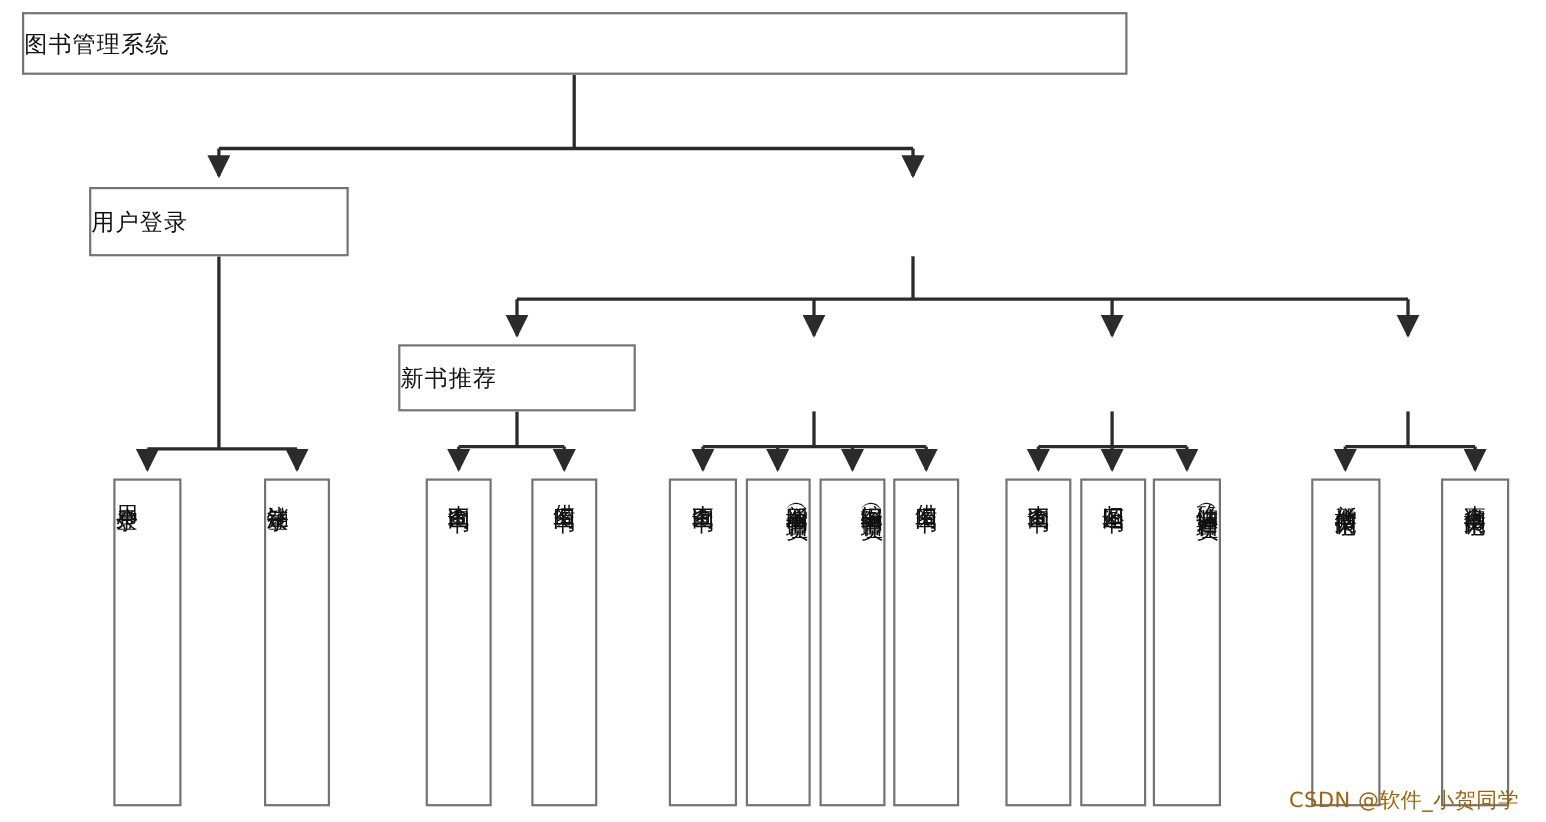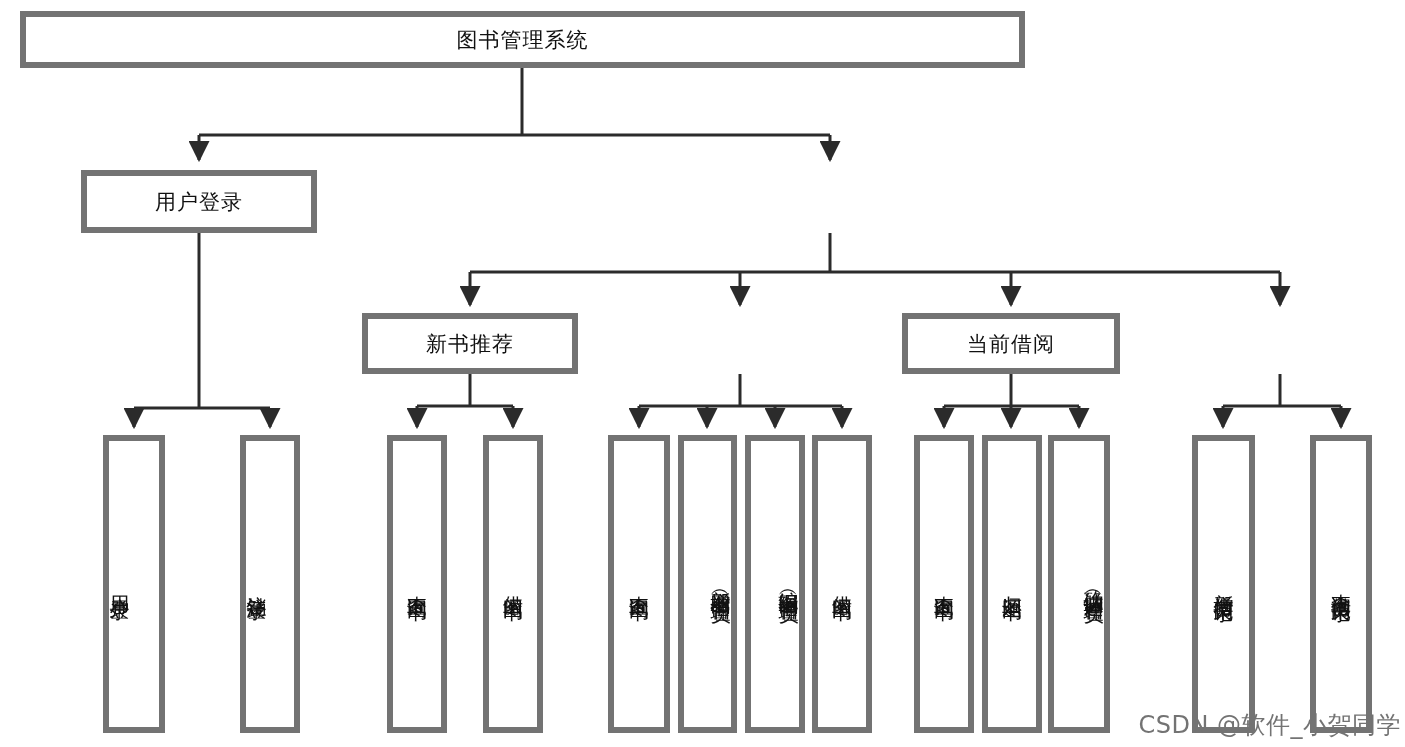--- a/index.html
+++ b/index.html
@@ -21,25 +21,25 @@
     position: absolute;
     left: 0;
     top: 0;
     width: 1405px;
     height: 747px;
     pointer-events: none;
   }
   .node {
     position: absolute;
     box-sizing: border-box;
-    border: 6px solid #737373;
+    border: 2px solid #737373;
     background: #ffffff;
     display: flex;
     align-items: center;
-    justify-content: center;
+    justify-content: flex-start;
     color: #111111;
   }
   .node.h {
     font-size: 21px;
     letter-spacing: 1px;
   }
   .node.leaf {
     font-size: 20px;
     writing-mode: vertical-rl;
     text-orientation: upright;
@@ -53,24 +53,24 @@
     white-space: nowrap;
   }
   .node.leaf.align-end {
     align-items: flex-end;
   }
   .node.leaf.align-start {
     align-items: flex-start;
   }
   #watermark {
     position: absolute;
-    right: 4px;
+    right: 24px;
     bottom: 6px;
-    font-size: 24px;
-    color: #737373;
+    font-size: 19px;
+    color: #a16207;
     white-space: nowrap;
     letter-spacing: 0.5px;
   }
 </style>
 </head>
 <body>
 
 <div id="canvas">
 
   <svg class="edges" viewBox="0 0 1405 747">
@@ -127,23 +127,20 @@
     <span>图书管理系统</span>
   </div>
 
   <div class="node h" style="left:81px; top:170px; width:236px; height:63px;">
     <span>用户登录</span>
   </div>
 
   <div class="node h" style="left:362px; top:313px; width:216px; height:61px;">
     <span>新书推荐</span>
   </div>
-  <div class="node h" style="left:902px; top:313px; width:218px; height:61px;">
-    <span>当前借阅</span>
-  </div>
 
   <div class="node leaf align-end" style="left:103px; top:435px; width:62px; height:298px;">
     <span class="vtext">用户登录</span>
   </div>
   <div class="node leaf align-end" style="left:240px; top:435px; width:60px; height:298px;">
     <span class="vtext">注销登录</span>
   </div>
 
   <div class="node leaf" style="left:387px; top:435px; width:60px; height:298px;">
     <span class="vtext">查询图书</span>

